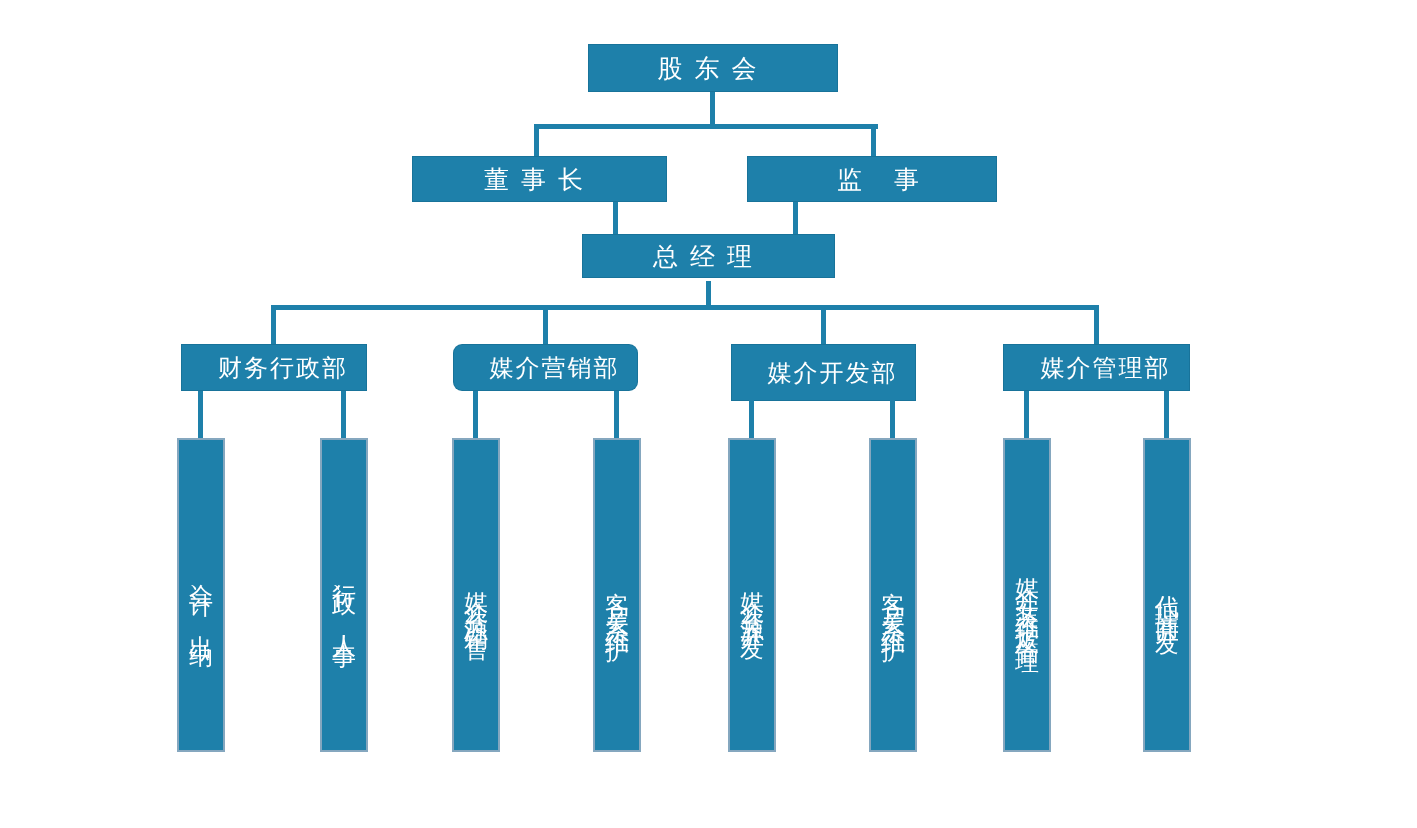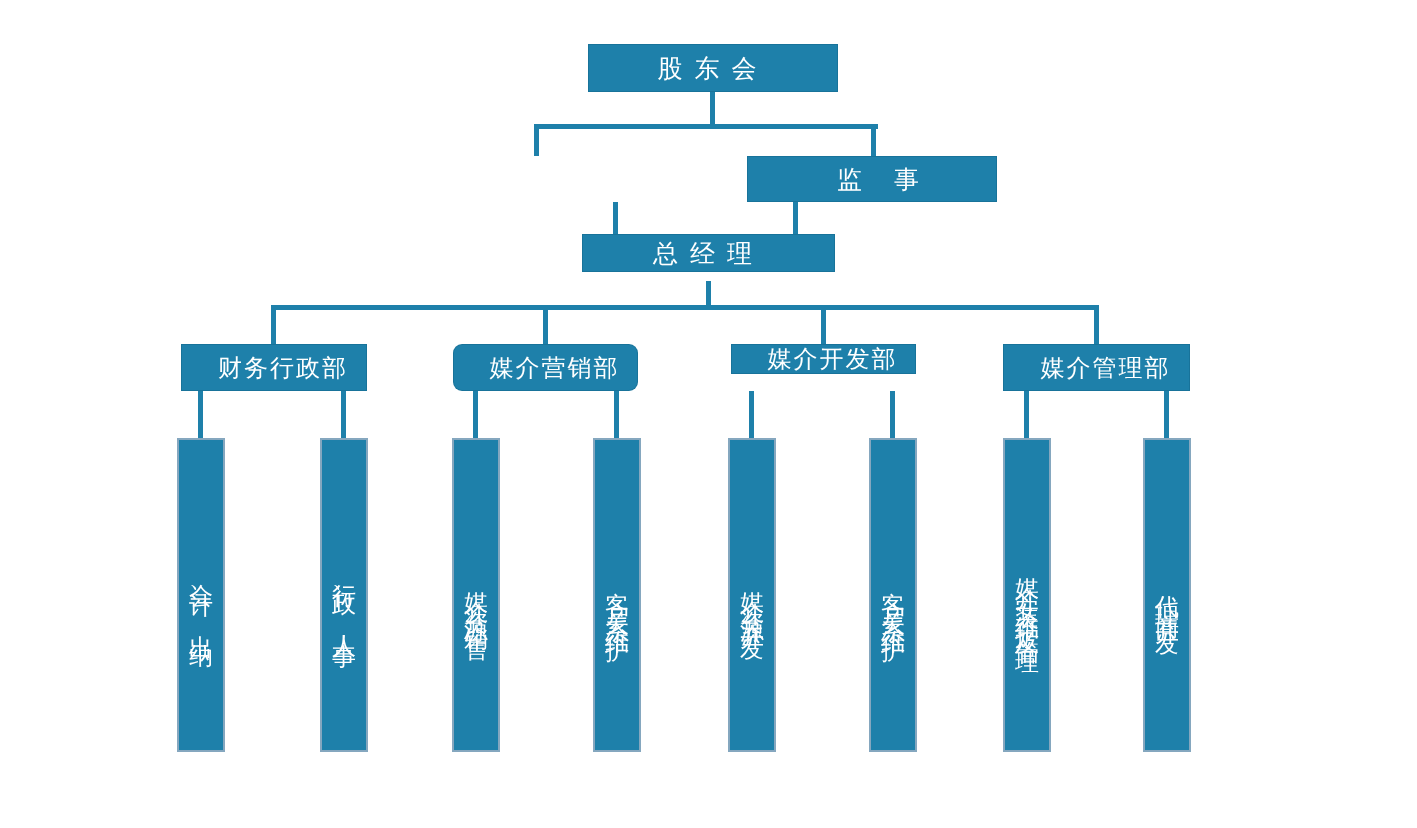--- a/index.html
+++ b/index.html
@@ -72,37 +72,38 @@
 
 <div id="canvas">
 
   <div class="hbox" style="left:588px; top:44px; width:250px; height:48px;">股东会</div>
 
   <div class="line" style="left:710px; top:92px; width:5px; height:37px;"></div>
   <div class="line" style="left:534px; top:124px; width:344px; height:5px;"></div>
   <div class="line" style="left:534px; top:124px; width:5px; height:32px;"></div>
   <div class="line" style="left:871px; top:124px; width:5px; height:32px;"></div>
 
+  <div class="hbox" style="left:412px; top:156px; width:255px; height:46px;">董事长</div>
   <div class="hbox ls-x" style="left:747px; top:156px; width:250px; height:46px;">监事</div>
 
   <div class="line" style="left:613px; top:202px; width:5px; height:32px;"></div>
   <div class="line" style="left:793px; top:202px; width:5px; height:32px;"></div>
 
-  <div class="hbox" style="left:582px; top:234px; width:253px; height:38px;">总经理</div>
+  <div class="hbox" style="left:582px; top:234px; width:253px; height:44px;">总经理</div>
 
   <div class="line" style="left:706px; top:281px; width:5px; height:29px;"></div>
   <div class="line" style="left:271px; top:305px; width:828px; height:5px;"></div>
   <div class="line" style="left:271px; top:305px; width:5px; height:39px;"></div>
   <div class="line" style="left:543px; top:305px; width:5px; height:39px;"></div>
   <div class="line" style="left:821px; top:305px; width:5px; height:39px;"></div>
   <div class="line" style="left:1094px; top:305px; width:5px; height:39px;"></div>
 
   <div class="hbox dept" style="left:181px; top:344px; width:186px; height:47px;">财务行政部</div>
   <div class="hbox dept" style="left:453px; top:344px; width:185px; height:47px;border-radius:9px;">媒介营销部</div>
-  <div class="hbox dept" style="left:731px; top:344px; width:185px; height:30px;">媒介开发部</div>
+  <div class="hbox dept" style="left:731px; top:344px; width:185px; height:57px;">媒介开发部</div>
   <div class="hbox dept" style="left:1003px; top:344px; width:187px; height:47px;">媒介管理部</div>
 
   <div class="line" style="left:198px; top:391px; width:5px; height:47px;"></div>
   <div class="line" style="left:341px; top:391px; width:5px; height:47px;"></div>
   <div class="line" style="left:473px; top:391px; width:5px; height:47px;"></div>
   <div class="line" style="left:614px; top:391px; width:5px; height:47px;"></div>
   <div class="line" style="left:749px; top:391px; width:5px; height:47px;"></div>
   <div class="line" style="left:890px; top:391px; width:5px; height:47px;"></div>
   <div class="line" style="left:1024px; top:391px; width:5px; height:47px;"></div>
   <div class="line" style="left:1164px; top:391px; width:5px; height:47px;"></div>

